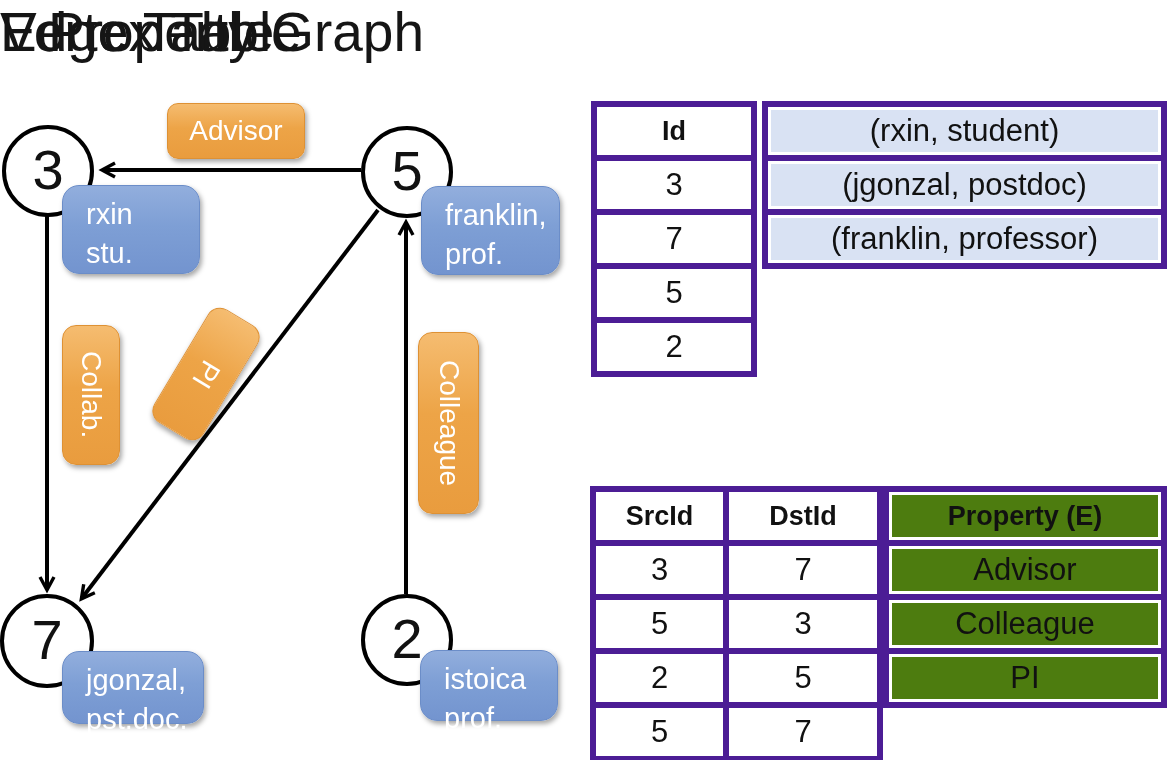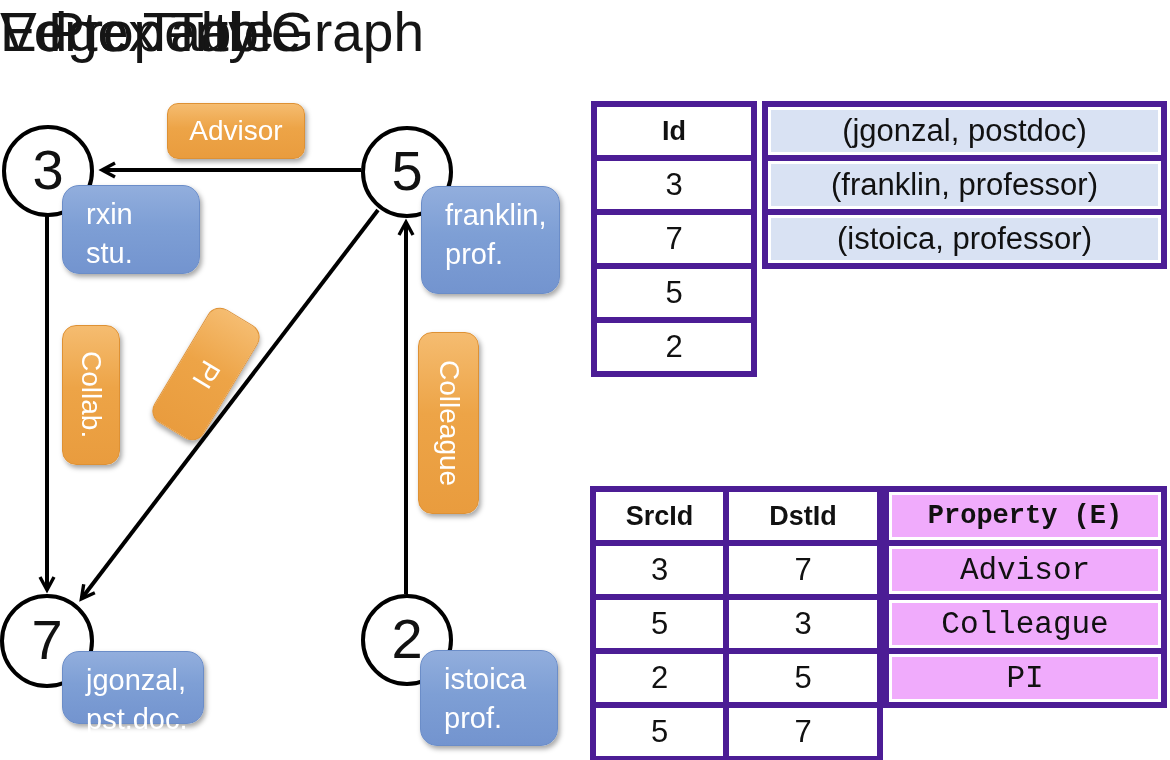--- a/index.html
+++ b/index.html
@@ -43,33 +43,33 @@
 
   .prop-box{
     position:absolute;z-index:4;border-radius:17px;color:#fff;
     background:linear-gradient(180deg,#92aedd 0%,#7e9fd5 45%,#7394cf 100%);
     border:1px solid #6b8dc8;
     box-shadow:2px 3px 5px rgba(0,0,0,0.35);
     font-size:29px;line-height:1.33;font-weight:400;
     padding:9px 8px 8px 23px;box-sizing:border-box;white-space:pre-line;
   }
   #prop-3{left:62px;top:185px;width:138px;height:89px;}
-  #prop-5{left:421px;top:186px;width:139px;height:108px;}
+  #prop-5{left:421px;top:186px;width:139px;height:89px;}
   #prop-7{left:62px;top:651px;width:142px;height:73px;}
-  #prop-2{left:420px;top:650px;width:138px;height:96px;}
+  #prop-2{left:420px;top:650px;width:138px;height:71px;}
 
   
   table{border-collapse:collapse;table-layout:fixed;position:absolute;}
   td,th{
     border:6px solid #4c1d95;height:54px;text-align:center;vertical-align:middle;
     padding:0;font-size:31px;font-weight:300;color:#111;box-sizing:border-box;
   }
   th{font-size:27px;font-weight:700;}
   .cell-v{background:#d9e2f3;box-shadow:inset 0 0 0 3px #fff;}
-  .cell-e{background:#f0abfc;box-shadow:inset 0 0 0 3px #fff;font-family:Liberation Mono, monospace;}
+  .cell-e{background:#4d7c0f;box-shadow:inset 0 0 0 3px #fff;}
 
   #vt-id{left:591px;top:101px;width:166px;}
   #vt-prop{left:762px;top:101px;width:405px;}
   #et-ids{left:590px;top:486px;width:287px;}
   #et-ids col.c1{width:133px;} #et-ids col.c2{width:154px;}
   #et-prop{left:883px;top:486px;width:284px;}
 </style>
 </head>
 <body>
 
@@ -126,27 +126,27 @@
         </tr>
     <tr>
       <td>2</td>
         </tr>
   </tbody>
     </table>
 
   <table id="vt-prop">
     <tbody>
     <tr>
+      <td class="cell-v">(rxin, student)</td>
+        </tr>
+    <tr>
       <td class="cell-v">(jgonzal, postdoc)</td>
         </tr>
     <tr>
       <td class="cell-v">(franklin, professor)</td>
-        </tr>
-    <tr>
-      <td class="cell-v">(istoica, professor)</td>
         </tr>
   </tbody>
     </table>
 
   <table id="et-ids">
     <colgroup>
         <col class="c1">
         <col class="c2">
       </colgroup>
     <tbody>

